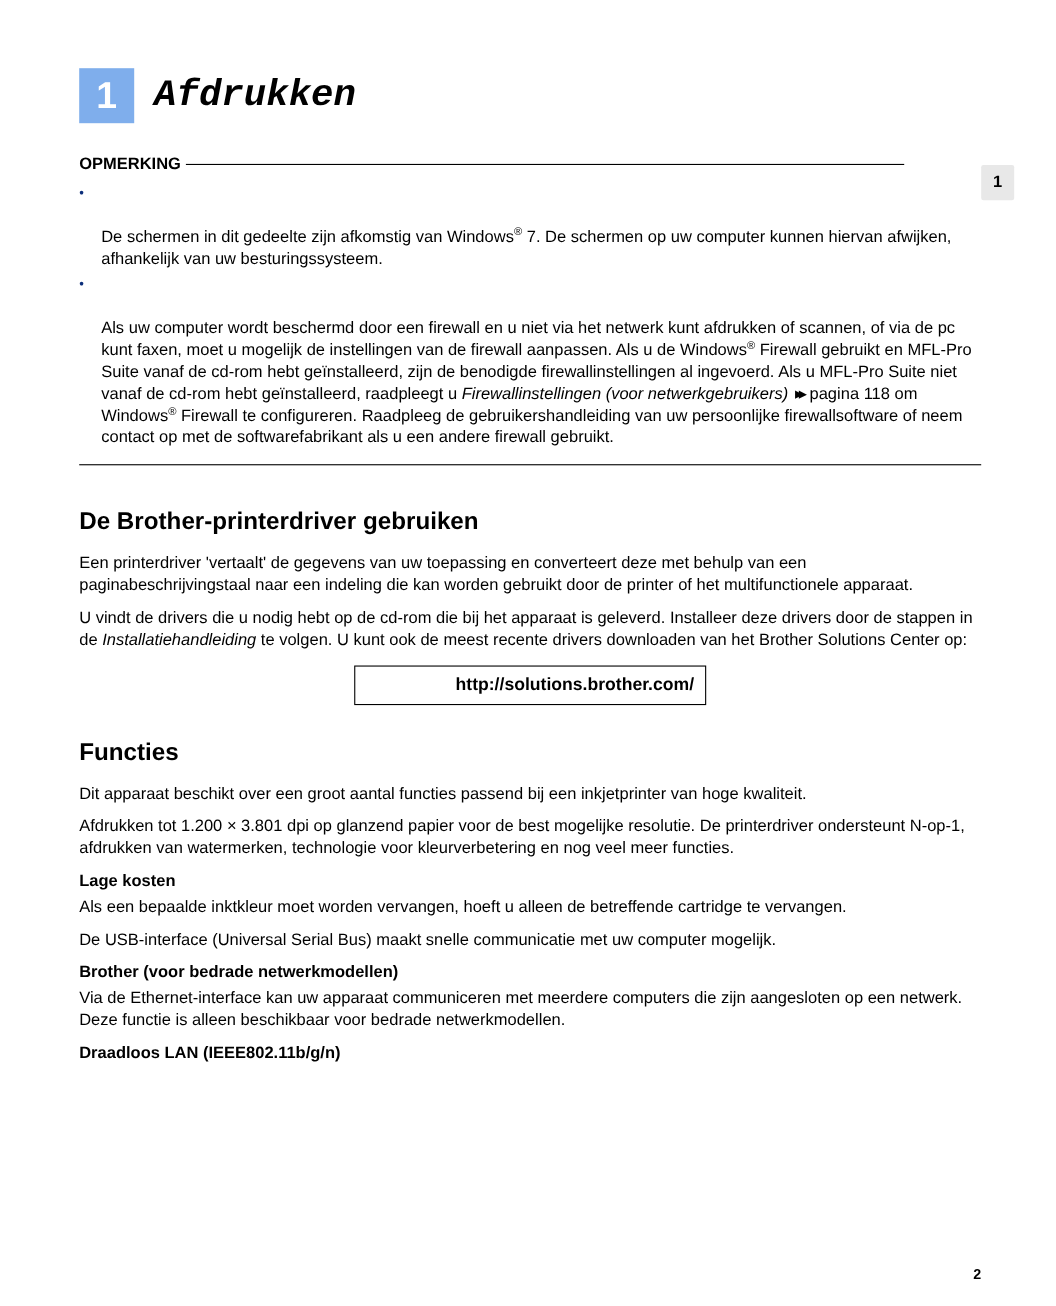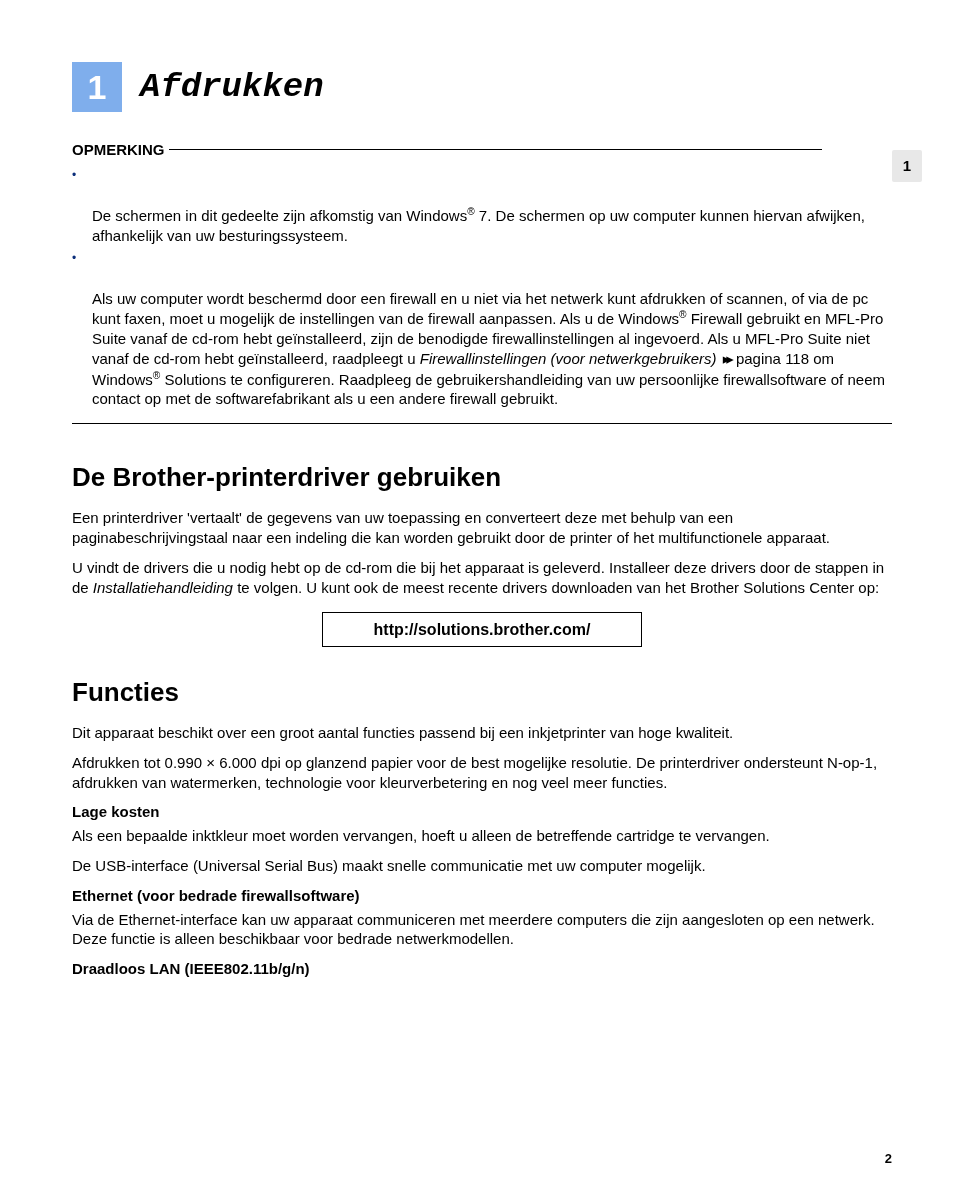--- a/index.html
+++ b/index.html
@@ -79,31 +79,31 @@
   .sup { font-size: 0.68em; vertical-align: super; line-height: 0; }
   .italic { font-style: italic; }
   .arrows { font-family: "DejaVu Sans", Arial, sans-serif; letter-spacing: -4px; margin: 0 2px; }
   .note-end-rule {
     border: none;
     border-top: 1px solid #000;
     margin: 10px 0 36px 0;
     width: 100%;
   }
   h2.section {
-    font-size: 26px;
+    font-size: 22px;
     font-weight: bold;
     margin: 28px 0 14px 0;
   }
   p.body { margin-bottom: 10px; }
   .url-box {
     display: block;
     width: 320px;
     margin: 14px auto 4px auto;
     border: 1px solid #000;
-    text-align: center;
+    text-align: right;
     font-weight: bold;
     padding: 6px 10px;
     font-size: 16px;
   }
   .feature-h { font-weight: bold; margin: 10px 0 4px 0; }
   .page-num {
     position: absolute;
     bottom: 20px;
     right: 68px;
     font-size: 13px;
@@ -132,47 +132,47 @@
     <span class="dot">•</span>
     <span class="txt">
       <span>De schermen in dit gedeelte zijn afkomstig van Windows</span><span class="sup">®</span><span> 7. De schermen op uw computer kunnen hiervan afwijken, afhankelijk van uw besturingssysteem.</span>
     </span>
   </div>
 
   <div class="bullet-item">
     <span class="dot">•</span>
     <span class="txt">
       <span>Als uw computer wordt beschermd door een firewall en u niet via het netwerk kunt afdrukken of scannen, of via de pc kunt faxen, moet u mogelijk de instellingen van de firewall aanpassen. Als u de Windows</span><span class="sup">®</span><span> Firewall gebruikt en MFL-Pro Suite vanaf de cd-rom hebt geïnstalleerd, zijn de benodigde firewallinstellingen al ingevoerd. Als u MFL-Pro Suite niet vanaf de cd-rom hebt geïnstalleerd, raadpleegt u </span><span class="italic">Firewallinstellingen (voor netwerkgebruikers)</span>
-      <span class="arrows">▸▸</span><span> pagina 118 om Windows</span><span class="sup">®</span><span> Solutions te configureren. Raadpleeg de gebruikershandleiding van uw persoonlijke firewallsoftware of neem contact op met de softwarefabrikant als u een andere firewall gebruikt.</span>
+      <span class="arrows">▸▸</span><span> pagina 118 om Windows</span><span class="sup">®</span><span> Firewall te configureren. Raadpleeg de gebruikershandleiding van uw persoonlijke firewallsoftware of neem contact op met de softwarefabrikant als u een andere firewall gebruikt.</span>
     </span>
   </div>
 </div>
 <hr class="note-end-rule">
 
 <h2 class="section">De Brother-printerdriver gebruiken</h2>
 <p class="body">Een printerdriver 'vertaalt' de gegevens van uw toepassing en converteert deze met behulp van een paginabeschrijvingstaal naar een indeling die kan worden gebruikt door de printer of het multifunctionele apparaat.</p>
 <p class="body">
   <span>U vindt de drivers die u nodig hebt op de cd-rom die bij het apparaat is geleverd. Installeer deze drivers door de stappen in de </span><span class="italic">Installatiehandleiding</span><span> te volgen. U kunt ook de meest recente drivers downloaden van het Brother Solutions Center op:</span>
 </p>
 <a class="url-box">http://solutions.brother.com/</a>
 
 <h2 class="section">Functies</h2>
 <p class="body">Dit apparaat beschikt over een groot aantal functies passend bij een inkjetprinter van hoge kwaliteit.</p>
 
 <div>
-  <p class="body">Afdrukken tot 0.990 × 6.000 dpi op glanzend papier voor de best mogelijke resolutie. De printerdriver ondersteunt N-op-1, afdrukken van watermerken, technologie voor kleurverbetering en nog veel meer functies.</p>
+  <p class="body">Afdrukken tot 1.200 × 3.801 dpi op glanzend papier voor de best mogelijke resolutie. De printerdriver ondersteunt N-op-1, afdrukken van watermerken, technologie voor kleurverbetering en nog veel meer functies.</p>
 </div>
 <div>
   <p class="feature-h">Lage kosten</p>
   <p class="body">Als een bepaalde inktkleur moet worden vervangen, hoeft u alleen de betreffende cartridge te vervangen.</p>
 </div>
 <div>
   <p class="body">De USB-interface (Universal Serial Bus) maakt snelle communicatie met uw computer mogelijk.</p>
 </div>
 <div>
-  <p class="feature-h">Ethernet (voor bedrade firewallsoftware)</p>
+  <p class="feature-h">Brother (voor bedrade netwerkmodellen)</p>
   <p class="body">Via de Ethernet-interface kan uw apparaat communiceren met meerdere computers die zijn aangesloten op een netwerk. Deze functie is alleen beschikbaar voor bedrade netwerkmodellen.</p>
 </div>
 <div>
   <p class="feature-h">Draadloos LAN (IEEE802.11b/g/n)</p>
 </div>
 
 <div class="page-num">2</div>
 
 </body></html>

